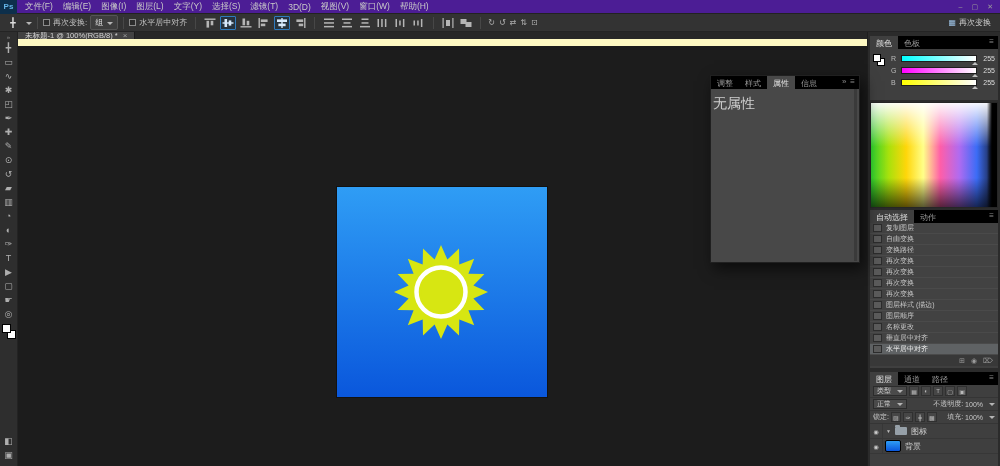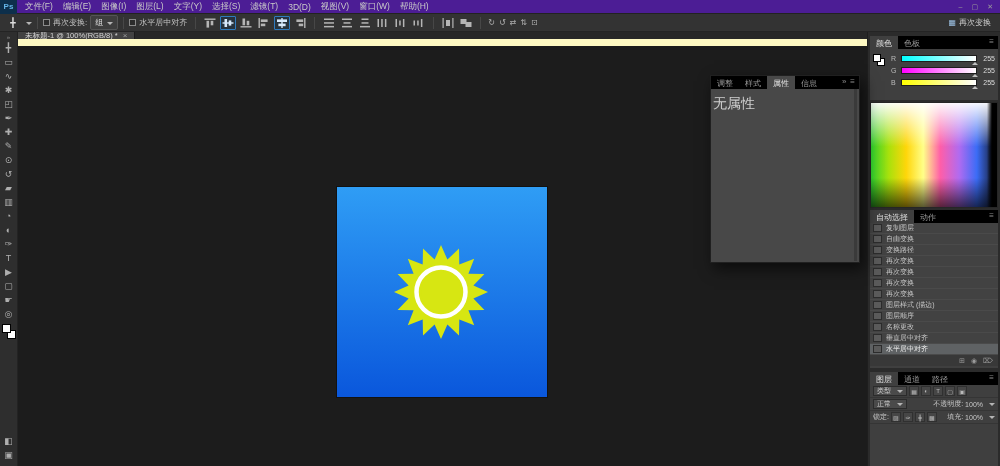--- a/index.html
+++ b/index.html
@@ -457,16 +457,27 @@
       <div class="lrowbar">
         <span>锁定:</span>
         <span class="lic">▨</span>
         <span class="lic">✑</span>
         <span class="lic">╋</span>
         <span class="lic">▩</span>
         <span class="push">填充:</span>
         <span>100%</span>
           <i class="caret"></i>
       </div>
+      <div class="lrow">
+        <span class="leye">◉</span>
+        <span class="lexp">▼</span>
+        <span class="folder"></span>
+        <span>图标</span>
+      </div>
+      <div class="lrow">
+        <span class="leye">◉</span>
+        <span class="lthumb" style="background: linear-gradient(rgb(47, 157, 245), rgb(10, 87, 220));"></span>
+        <span>背景</span>
+      </div>
     </div>
 
   </div>
 </div>
 
 </body></html>

